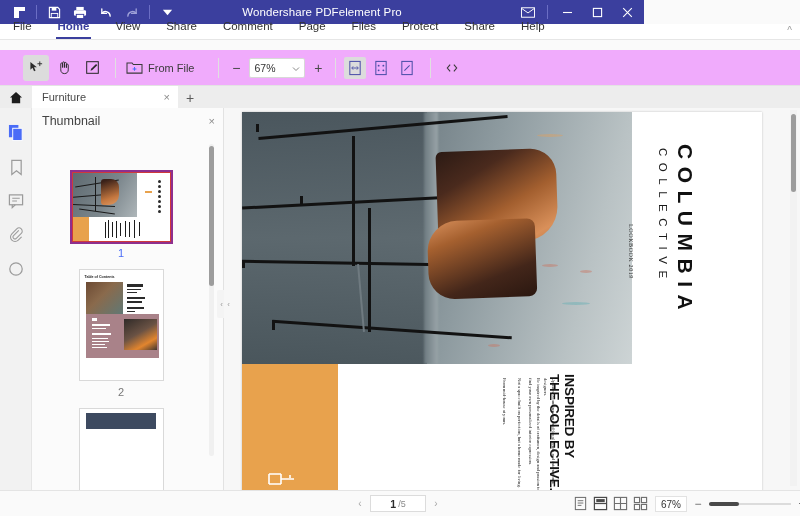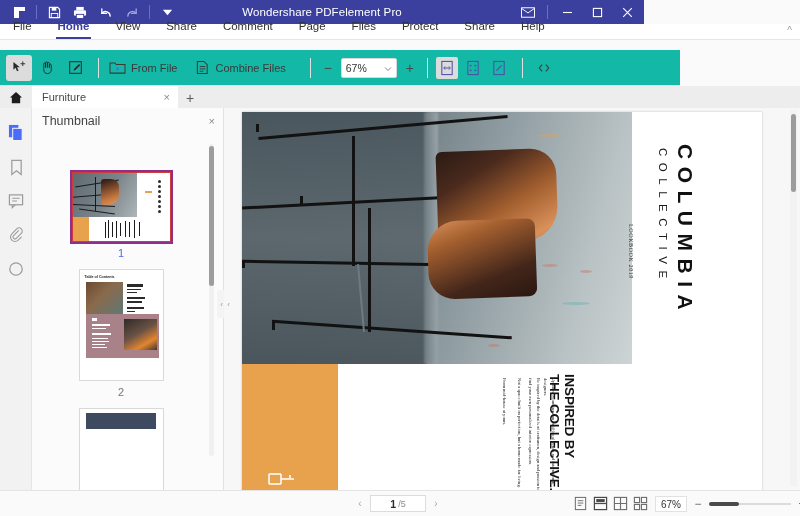--- a/index.html
+++ b/index.html
@@ -56,23 +56,23 @@
     content: ''; position: absolute; left: 11px; right: 11px; bottom: 0;
     height: 2px; background: #3b3f9e;
   }
   .menu-collapse {
     position: absolute; right: 8px; bottom: 3px;
     font-size: 10px; color: #9a9a9a;
   }
 
   
   .toolbar {
-    position: absolute; top: 50px; left: 0; width: 680px; height: 36px;
-    background: #14b8a6; border-bottom: 1px solid #e3e3e3;
-    display: flex; align-items: center; padding-left: 6px;
+    position: absolute; top: 50px; left: 0; width: 800px; height: 36px;
+    background: #f0abfc; border-bottom: 1px solid #e3e3e3;
+    display: flex; align-items: center; padding-left: 23px;
   }
   .tool-btn {
     width: 26px; height: 26px; border-radius: 3px;
     display: flex; align-items: center; justify-content: center;
     color: #3a3a3a; margin-right: 2px;
   }
   .tool-btn.sel { background: #dcdcdc; }
   .tool-sep { width: 1px; height: 20px; background: #e0e0e0; margin: 0 8px; }
   .tool-lbl {
     display: flex; align-items: center; gap: 5px;
@@ -428,27 +428,20 @@
           <path d="M11.8 4.2l-5.2 5.2-.7 2 2-.7 5.2-5.2z" fill="#2b2b2b"></path>
         </svg>
     </div>
     <div class="tool-sep"></div>
     <div class="tool-lbl">
       <svg width="17" height="15" viewBox="0 0 18 16">
           <path d="M1 3.2h5.4l1.3 1.6H17V14H1z" fill="none" stroke="#3a3a3a" stroke-width="1.1"></path>
           <path d="M9 7.5v4M7 9.5h4" stroke="#4a6cf7" stroke-width="1.1"></path>
         </svg>
       <span>From File</span>
-    </div>
-    <div class="tool-lbl">
-      <svg width="15" height="15" viewBox="0 0 16 16">
-          <path d="M2.5 1.5h7l3.5 3.5v9.5h-10.5z" fill="none" stroke="#3a3a3a" stroke-width="1.1"></path>
-          <path d="M5 7h6M5 9.5h6M5 12h4" stroke="#3a3a3a" stroke-width="1"></path>
-        </svg>
-      <span>Combine Files</span>
     </div>
     <div class="tool-sep"></div>
     <div class="zoom-grp">
       <div class="zoom-pm">−</div>
       <div class="zoom-box">
         <span>67%</span>
         <span>
           <svg width="8" height="6" viewBox="0 0 8 6">
               <path d="M1 1.5L4 4.5 7 1.5" fill="none" stroke="#888" stroke-width="1"></path>
             </svg>

